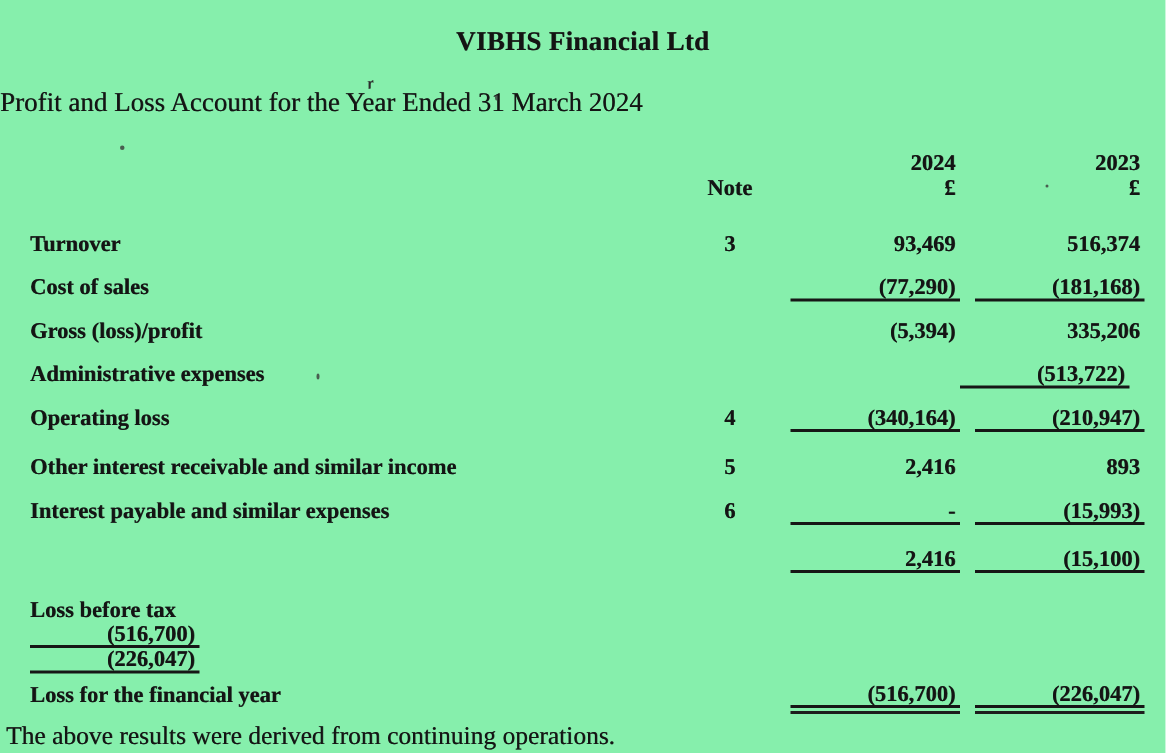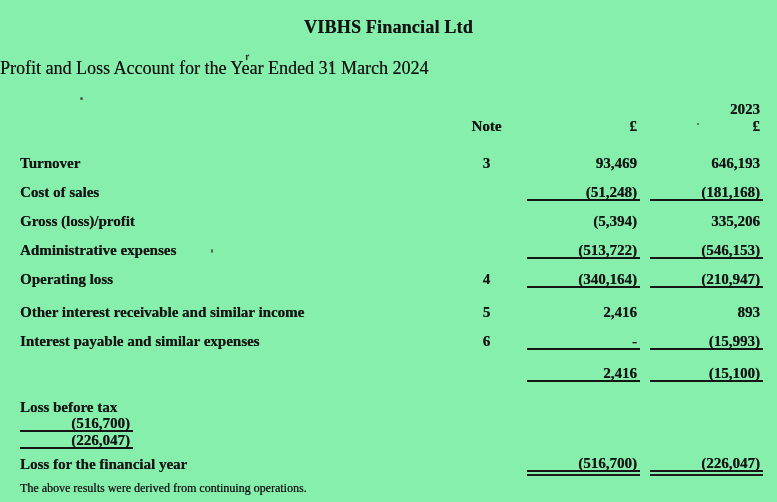--- a/index.html
+++ b/index.html
@@ -52,22 +52,22 @@
 
   .rule-single { border-bottom:2px solid #161616; }
   .rule-double { border-bottom:2.5px solid #161616; }
   .rule-double::after {
     content:""; position:absolute; left:0; right:0; bottom:-6px;
     height:1.6px; background:#1d1d1d;
   }
 
   .footnote {
     margin-top:9px;
-    padding-left:20px;
-    font-size:12px;
+    padding-left:4px;
+    font-size:17px;
   }
 
   
   .speck {
     position:absolute; width:3px; height:3px; border-radius:50%;
     background:#3a3a3a; opacity:0.8;
   }
   .squiggle {
     position:absolute; left:245px; top:50px;
     font-size:11px; font-style:italic; font-weight:700;
@@ -81,57 +81,57 @@
 
   <div class="title">VIBHS Financial Ltd</div>
   <div class="subtitle">Profit and Loss Account for the Year Ended 31 March 2024</div>
 
   <div class="table">
 
     <div class="hdr">
       <div class="cell-label"></div>
       <div class="cell-note">Note</div>
       <div class="cell-val">
+        <div>2024</div>
         <div>£</div>
       </div>
       <div class="col-gap"></div>
       <div class="cell-val">
         <div>2023</div>
         <div>£</div>
       </div>
     </div>
 
     <div class="rows">
         <div class="row">
     <div class="cell-label">Turnover</div>
     <div class="cell-note">3</div>
     <div class="cell-val">93,469</div>
     <div class="col-gap"></div>
-    <div class="cell-val">646,193</div>
+    <div class="cell-val">516,374</div>
   </div>
         <div class="row">
     <div class="cell-label">Cost of sales</div>
     <div class="cell-note"></div>
-    <div class="cell-val rule-single">(51,248)</div>
+    <div class="cell-val rule-single">(77,290)</div>
     <div class="col-gap"></div>
     <div class="cell-val rule-single">(181,168)</div>
   </div>
         <div class="row">
     <div class="cell-label">Gross (loss)/profit</div>
     <div class="cell-note"></div>
     <div class="cell-val">(5,394)</div>
     <div class="col-gap"></div>
     <div class="cell-val">335,206</div>
   </div>
         <div class="row">
     <div class="cell-label">Administrative expenses</div>
     <div class="cell-note"></div>
     <div class="cell-val rule-single">(513,722)</div>
     <div class="col-gap"></div>
-    <div class="cell-val rule-single">(546,153)</div>
   </div>
         <div class="row">
     <div class="cell-label">Operating loss</div>
     <div class="cell-note">4</div>
     <div class="cell-val rule-single">(340,164)</div>
     <div class="col-gap"></div>
     <div class="cell-val rule-single">(210,947)</div>
   </div>
         <div class="row">
     <div class="cell-label">Other interest receivable and similar income</div>

